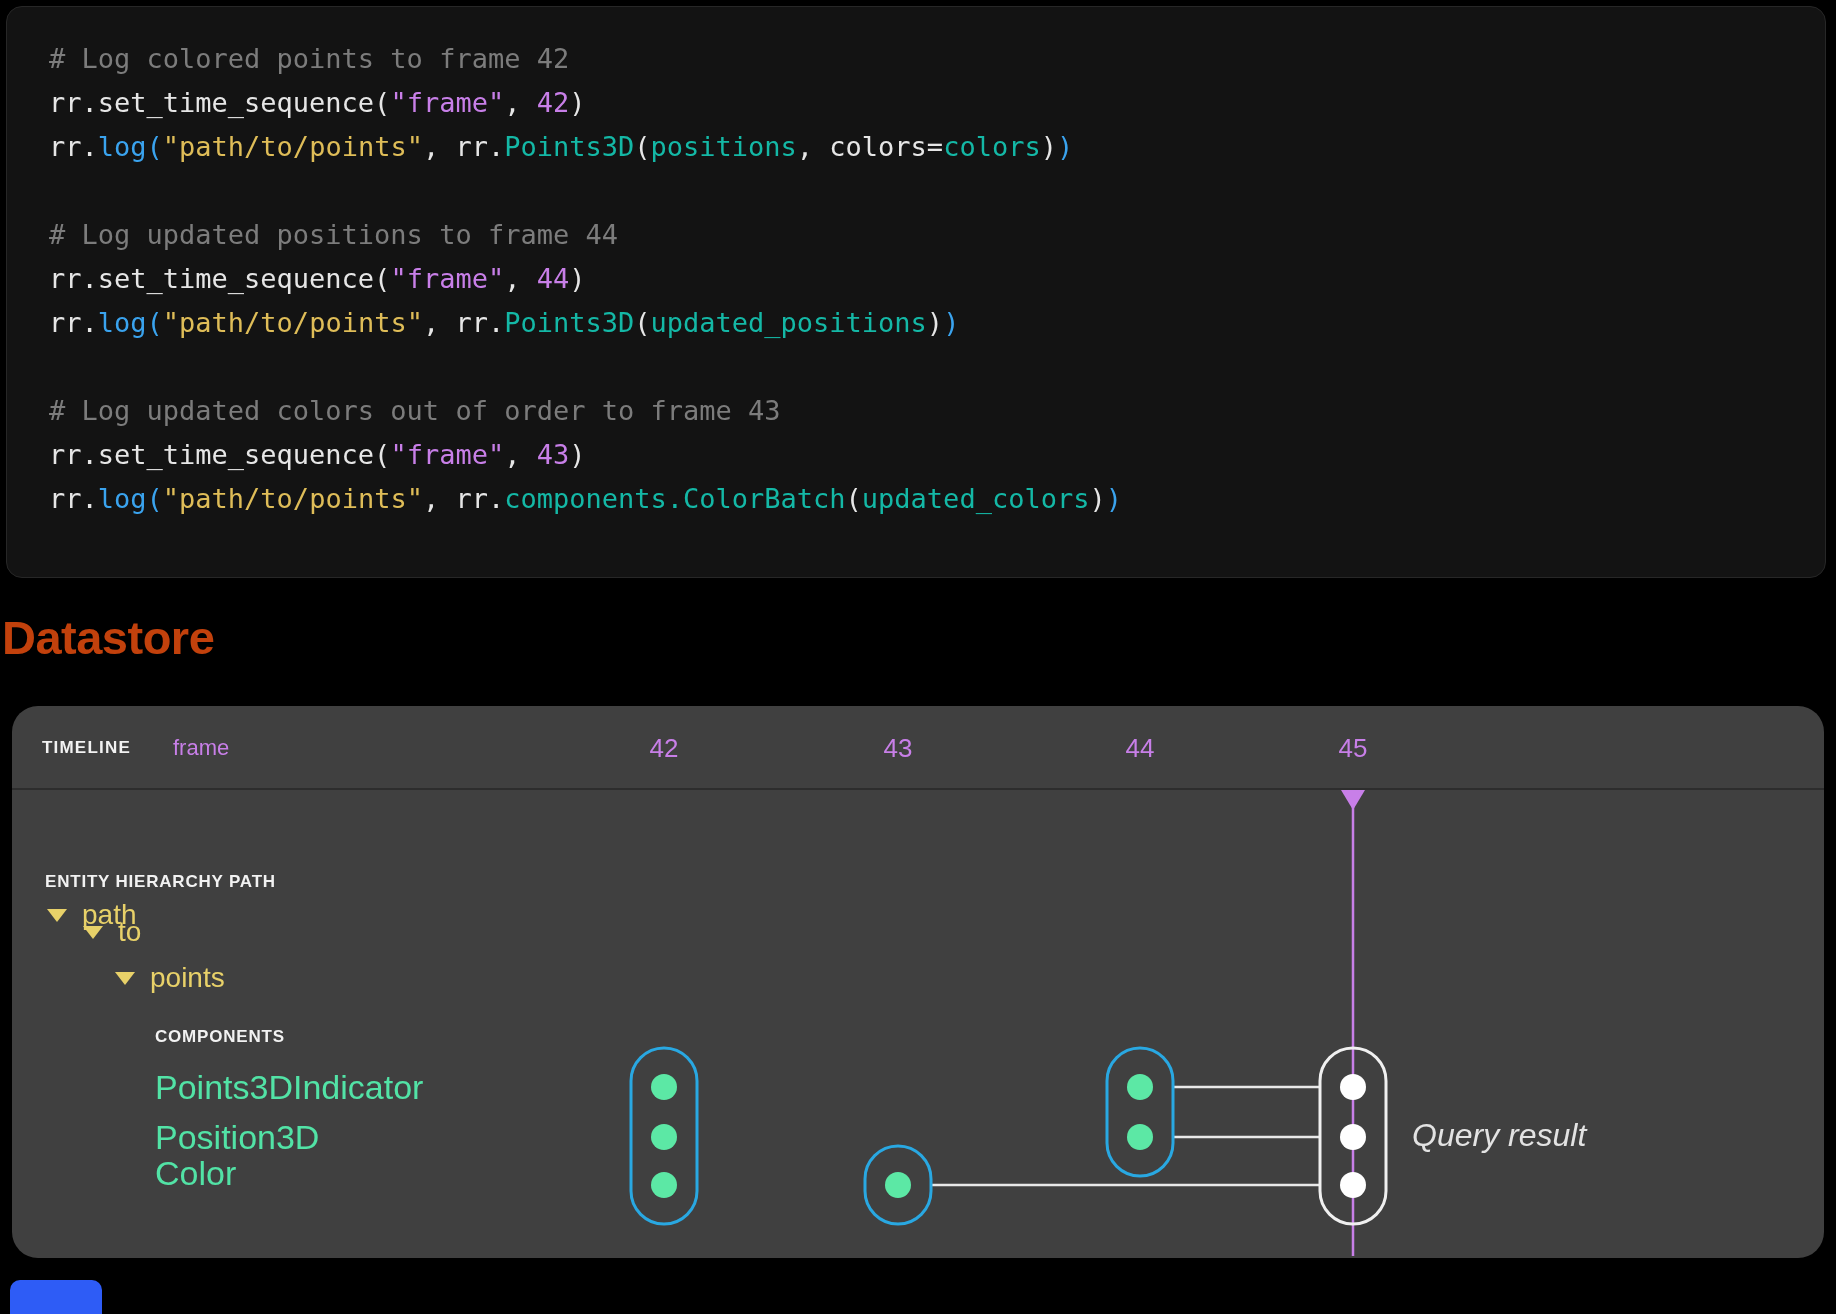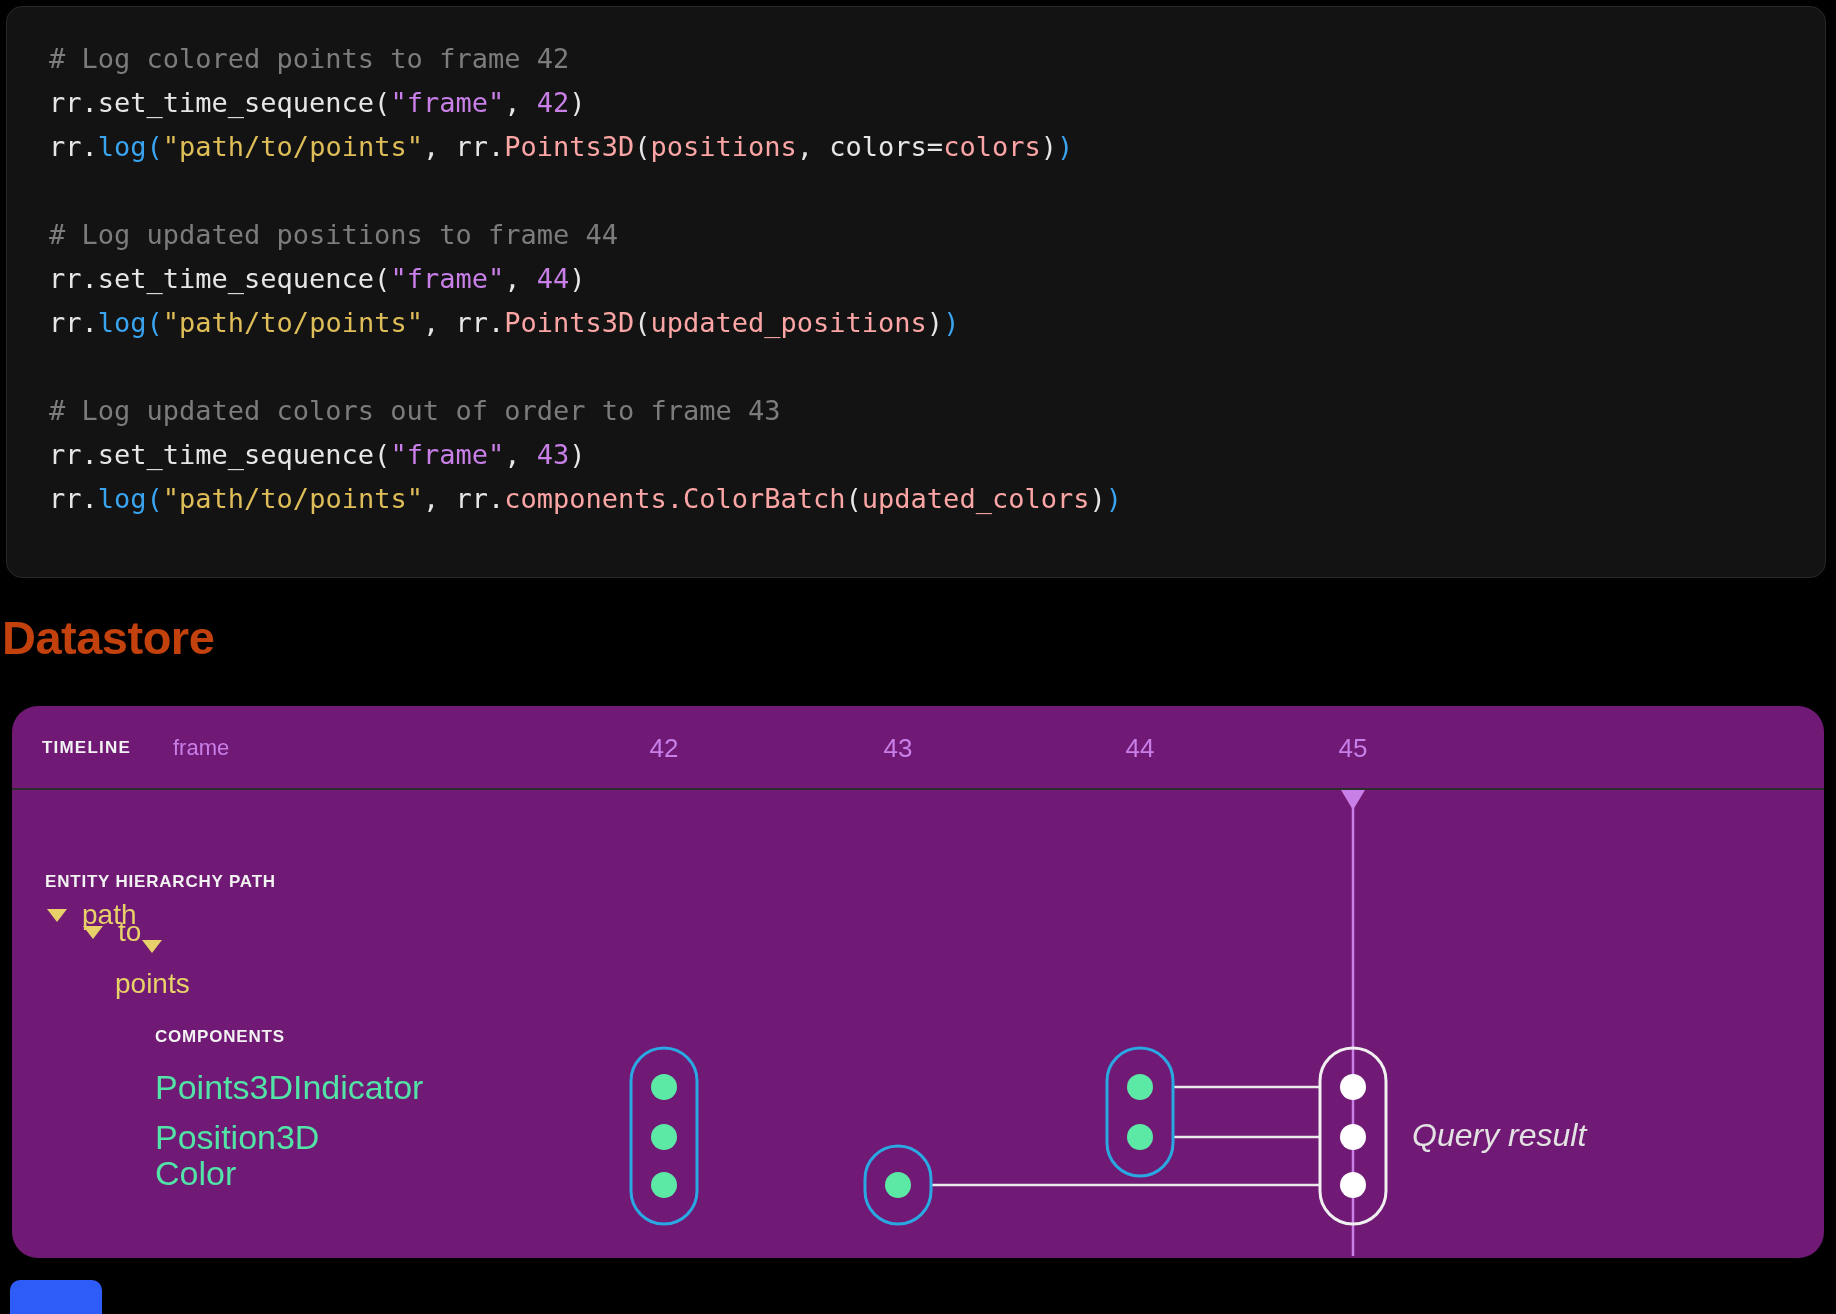--- a/index.html
+++ b/index.html
@@ -10,29 +10,29 @@
   .code-panel{position:absolute;left:6px;top:6px;width:1820px;height:572px;box-sizing:border-box;
               background:#131313;border:1px solid #272727;border-radius:16px;
               padding:30px 42px;font-family:"DejaVu Sans Mono",monospace;
               font-size:27px;line-height:44px;white-space:pre;}
   .code-line{height:44px;}
   .tok-comment{color:#7c7c7c;}
   .tok-plain{color:#e6e6e6;}
   .tok-blue{color:#3aa3ee;}
   .tok-yellow{color:#dfbd58;}
   .tok-purple{color:#c87fe8;}
-  .tok-green{color:#fca5a5;}
+  .tok-green{color:#14b8a6;}
 
   
   .datastore-title{position:absolute;left:2px;top:610px;margin:0;font-size:47px;font-weight:700;
                    color:#c2410c;letter-spacing:-0.5px;}
 
   
   .panel{position:absolute;left:12px;top:706px;width:1812px;height:552px;box-sizing:border-box;
-         background:#701a75;border-radius:26px;}
+         background:#404040;border-radius:26px;}
   .panel-header{position:absolute;left:0;top:0;width:100%;height:84px;box-sizing:border-box;
                 border-bottom:2px solid #2d2d2d;}
   .tl-label{position:absolute;left:30px;top:42px;transform:translateY(-50%);
             font-size:17px;font-weight:700;letter-spacing:1.2px;color:#f2f2f2;}
   .tl-name{position:absolute;left:161px;top:42px;transform:translateY(-50%);
            font-size:22px;color:#c87fe8;}
   .frame-tick{position:absolute;top:42px;transform:translate(-50%,-50%);
               font-size:26px;color:#c87fe8;}
 
   .section-label{position:absolute;transform:translateY(-50%);font-size:17px;font-weight:700;
@@ -74,21 +74,21 @@
     <div class="section-label" style="left:33px;top:136px;margin-top:40px;">ENTITY HIERARCHY PATH</div>
 
     <div class="tree-row" style="left:35px;top:180px;margin-top:29px;">
       <span class="tri"></span>
       <span>path</span>
     </div>
     <div class="tree-row" style="left:71px;top:226px;">
       <span class="tri"></span>
       <span>to</span>
     </div>
-    <div class="tree-row" style="left:103px;top:264px;flex-direction:column;">
+    <div class="tree-row" style="left:103px;top:272px;">
       <span class="tri"></span>
       <span>points</span>
     </div>
 
     <div class="section-label" style="left:143px;top:331px;">COMPONENTS</div>
 
     <div class="comp-row" style="left:143px;top:381px;">Points3DIndicator</div>
     <div class="comp-row" style="left:143px;top:431px;">Position3D</div>
     <div class="comp-row" style="left:143px;top:467px;">Color</div>
 

